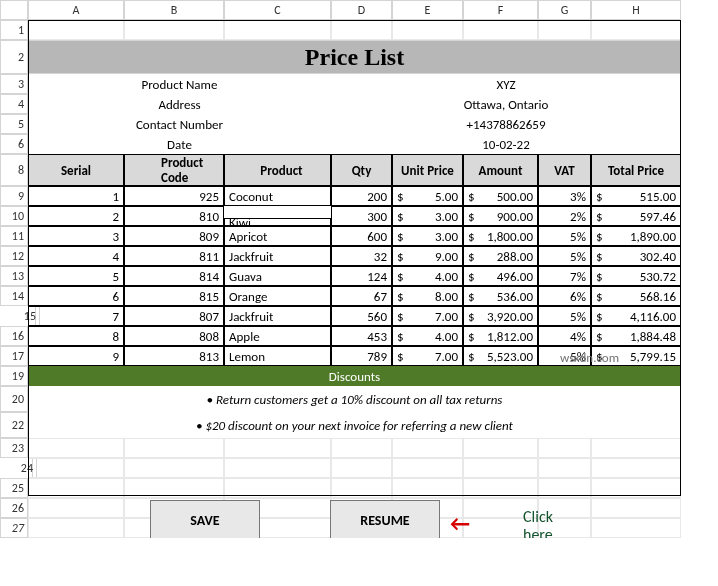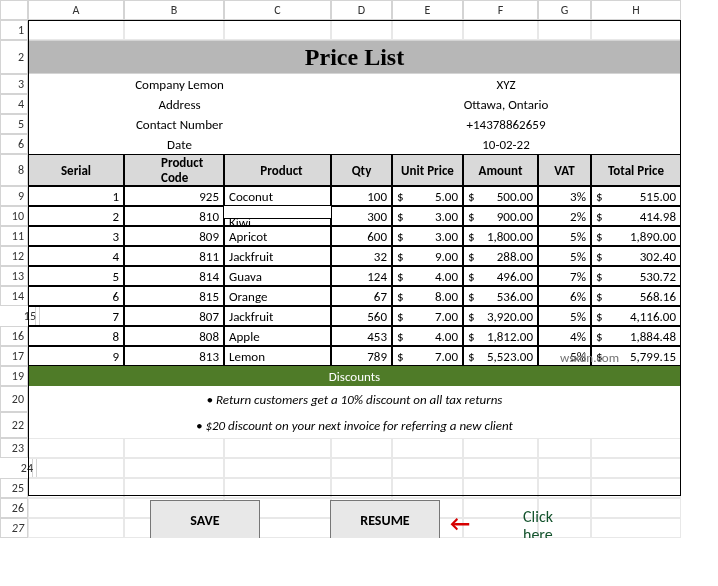--- a/index.html
+++ b/index.html
@@ -185,40 +185,40 @@
     <div class="rowhdr" style="grid-area: 24 / 1;">26</div>
     <div class="rowhdr" style="grid-area: 25 / 1; font-style: italic;">27</div>
     <div class="blank" style="grid-area: 2 / 2;"></div>
     <div class="blank" style="grid-area: 2 / 3;"></div>
     <div class="blank" style="grid-area: 2 / 4;"></div>
     <div class="blank" style="grid-area: 2 / 5;"></div>
     <div class="blank" style="grid-area: 2 / 6;"></div>
     <div class="blank" style="grid-area: 2 / 7;"></div>
     <div class="blank" style="grid-area: 2 / 8;"></div>
     <div class="blank" style="grid-area: 2 / 9;"></div>
-    <div class="info-label" style="grid-row: 4;">Company Lemon</div>
+    <div class="info-label" style="grid-row: 4;">Product Name</div>
     <div class="info-val" style="grid-row: 4;">XYZ</div>
     <div class="info-label" style="grid-row: 5;">Address</div>
     <div class="info-val" style="grid-row: 5;">Ottawa, Ontario</div>
     <div class="info-label" style="grid-row: 6;">Contact Number</div>
     <div class="info-val" style="grid-row: 6;">+14378862659</div>
     <div class="info-label" style="grid-row: 7;">Date</div>
     <div class="info-val" style="grid-row: 7;">10-02-22</div>
     <div class="hdr-cell" style="grid-area: 8 / 2;">Serial</div>
     <div class="hdr-cell" style="grid-area: 8 / 3; padding-left: 36px;">Product Code</div>
     <div class="hdr-cell" style="grid-area: 8 / 4; padding-left: 12px;">Product</div>
     <div class="hdr-cell" style="grid-area: 8 / 5;">Qty</div>
     <div class="hdr-cell" style="grid-area: 8 / 6;">Unit Price</div>
     <div class="hdr-cell" style="grid-area: 8 / 7;">Amount</div>
     <div class="hdr-cell" style="grid-area: 8 / 8;">VAT</div>
     <div class="hdr-cell" style="grid-area: 8 / 9;">Total Price</div>
     <div class="data-cell " style="grid-area: 9 / 2;">1</div>
     <div class="data-cell " style="grid-area: 9 / 3;">925</div>
     <div class="data-cell left" style="grid-area: 9 / 4;">Coconut</div>
-    <div class="data-cell " style="grid-area: 9 / 5;">100</div>
+    <div class="data-cell " style="grid-area: 9 / 5;">200</div>
     <div class="data-cell money" style="grid-area: 9 / 6;">
       <span class="sym">$</span>
       <span>5.00</span>
     </div>
     <div class="data-cell money" style="grid-area: 9 / 7;">
       <span class="sym">$</span>
       <span>500.00</span>
     </div>
     <div class="data-cell " style="grid-area: 9 / 8;">3%</div>
     <div class="data-cell money" style="grid-area: 9 / 9;">
@@ -233,21 +233,21 @@
       <span class="sym">$</span>
       <span>3.00</span>
     </div>
     <div class="data-cell money" style="grid-area: 10 / 7;">
       <span class="sym">$</span>
       <span>900.00</span>
     </div>
     <div class="data-cell " style="grid-area: 10 / 8;">2%</div>
     <div class="data-cell money" style="grid-area: 10 / 9;">
       <span class="sym">$</span>
-      <span>414.98</span>
+      <span>597.46</span>
     </div>
     <div class="data-cell " style="grid-area: 11 / 2;">3</div>
     <div class="data-cell " style="grid-area: 11 / 3;">809</div>
     <div class="data-cell left" style="grid-area: 11 / 4;">Apricot</div>
     <div class="data-cell " style="grid-area: 11 / 5;">600</div>
     <div class="data-cell money" style="grid-area: 11 / 6;">
       <span class="sym">$</span>
       <span>3.00</span>
     </div>
     <div class="data-cell money" style="grid-area: 11 / 7;">

